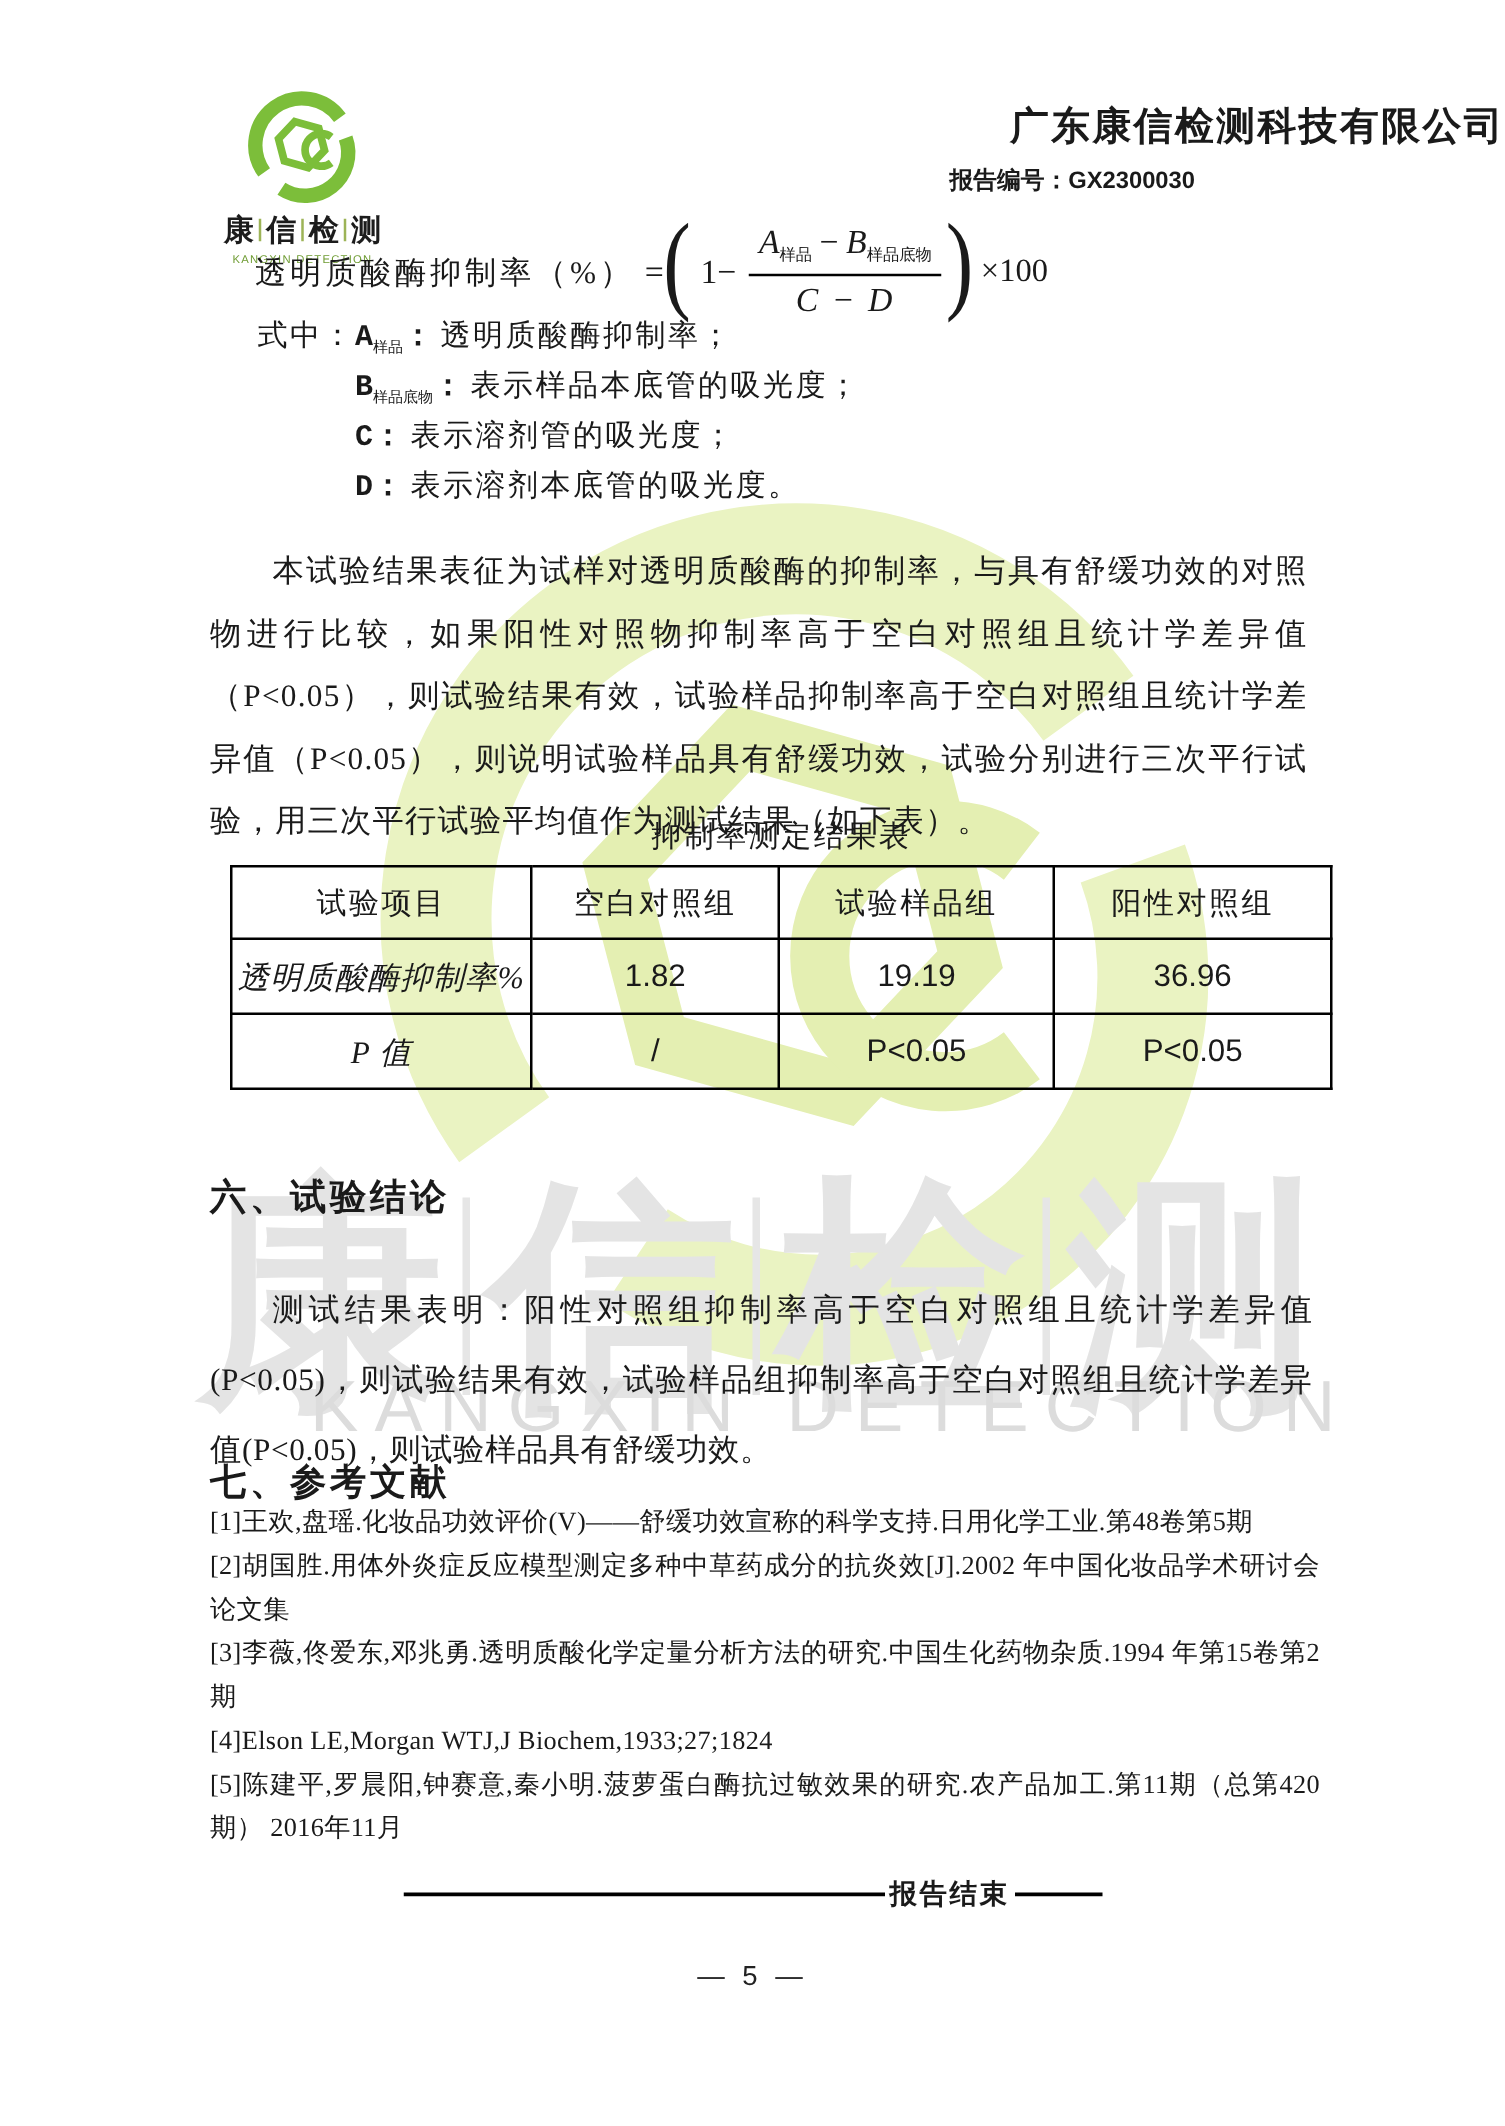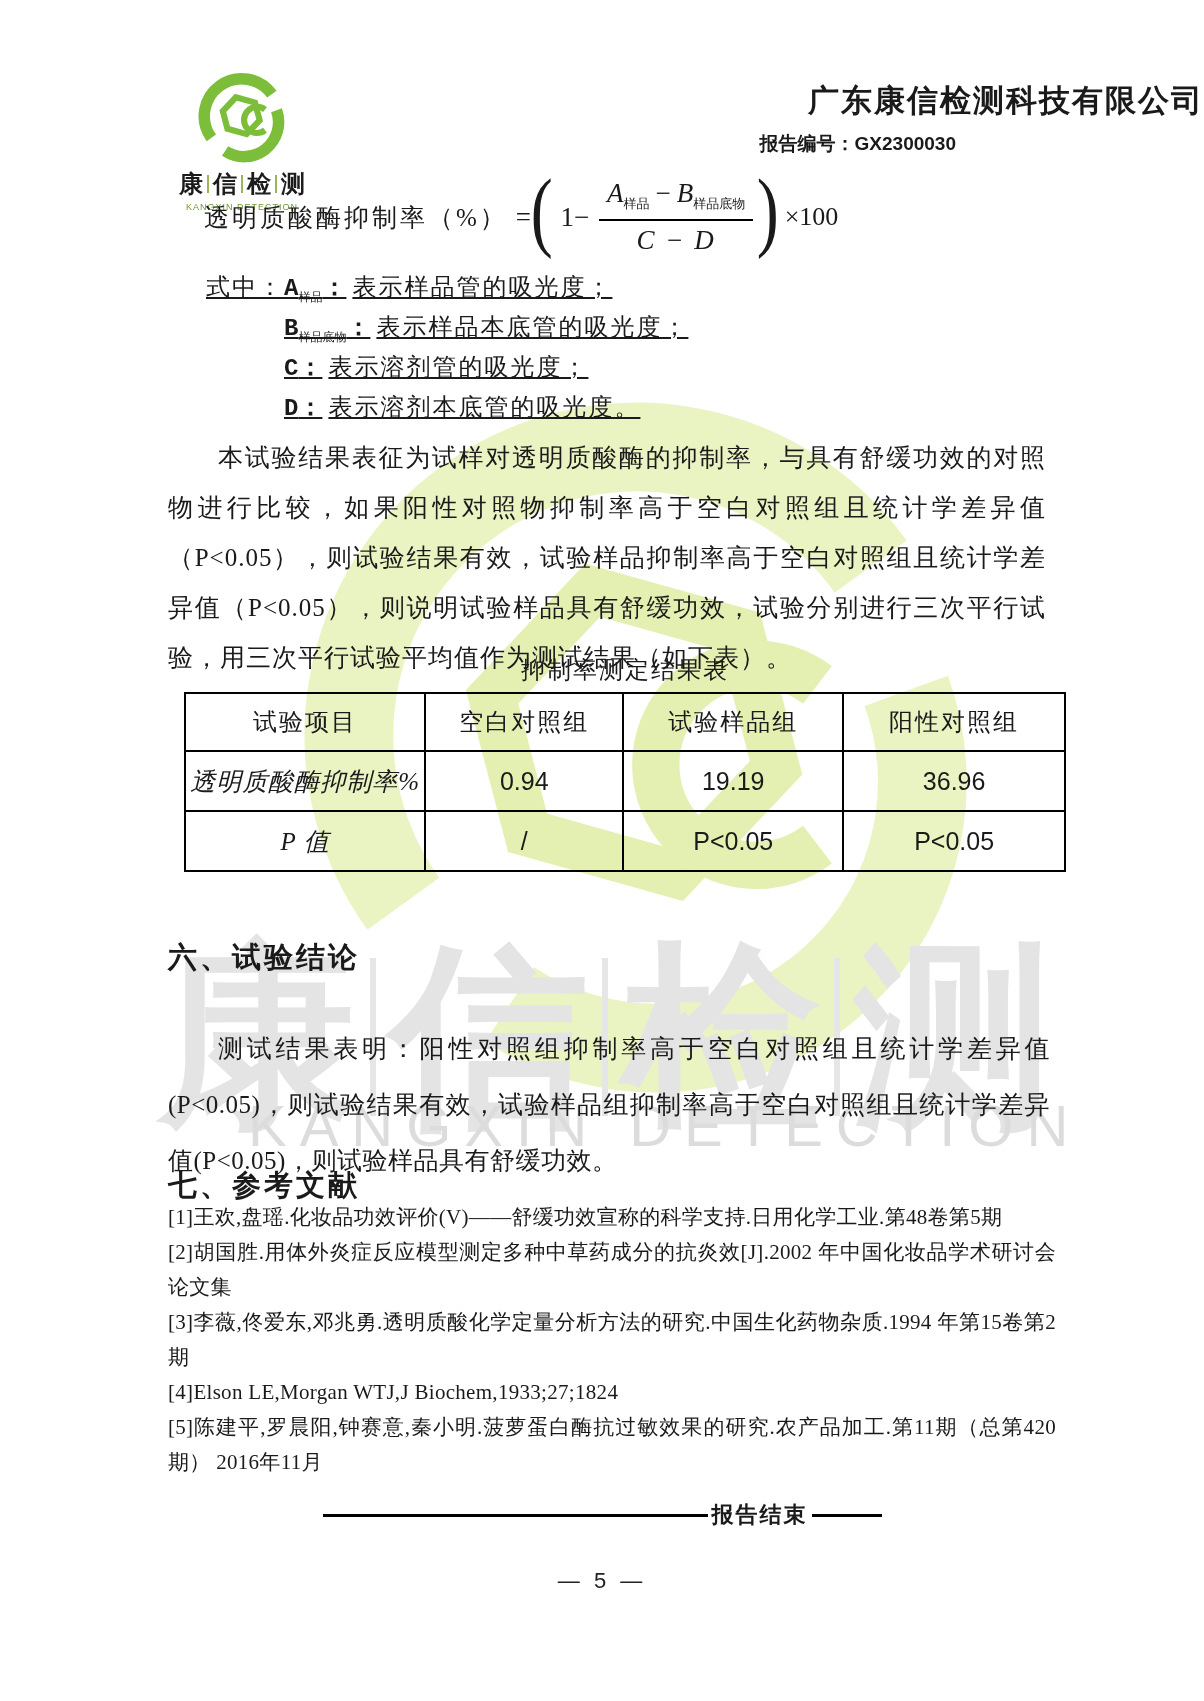--- a/index.html
+++ b/index.html
@@ -34,21 +34,21 @@
   .f-paren { font-size:88px; line-height:1; font-weight:400; transform:scaleX(.75); margin:0 -6px; padding-bottom:12px; font-family:"Liberation Serif", serif; }
   .f-one { font-size:27px; font-family:"Liberation Serif", serif; margin:0 4px 0 10px; }
   .f-frac { display:inline-flex; flex-direction:column; align-items:center; margin:0 6px; font-family:"Liberation Serif", serif; }
   .f-num { border-bottom:2.5px solid #000; padding:0 8px 5px; font-size:27px; }
   .f-num i, .f-den { font-style:italic; }
   .f-num sub { font-size:13px; font-style:normal; }
   .f-minus { margin:0 6px; }
   .f-den { font-size:27px; padding-top:4px; letter-spacing:2px; }
   .f-mult { font-size:26px; font-family:"Liberation Serif", serif; margin-left:8px; }
   
-  .defs { position:absolute; left:206px; top:271px; font-size:24px;text-decoration:underline; }
+  .defs { position:absolute; left:206px; top:252px; font-size:24px; }
   .def-row { display:flex; align-items:baseline; height:40px; }
   .def-prefix { letter-spacing:2px; width:78px; }
   .def-row.cont { margin-left:78px; }
   .def-sym { font-family:"Liberation Mono", monospace; font-size:24px; font-weight:bold; }
   .def-sym sub { font-size:12px; font-weight:normal; font-family:"Liberation Serif", serif; }
   .def-text { letter-spacing:2px; margin-left:6px; }
   
   .para1 { position:absolute; left:168px; top:408px; width:878px; font-size:25px; line-height:50px;
     text-align:justify; text-indent:2em; letter-spacing:1px; }
   
@@ -139,21 +139,21 @@
         <span class="f-den">C − D</span>
       </span>
       <span class="f-paren">)</span>
       <span class="f-mult">×100</span>
     </div>
 
     <div class="defs">
       <div class="def-row">
         <span class="def-prefix">式中：</span>
         <span class="def-sym"><span>A</span><sub>样品</sub><span>：</span></span>
-        <span class="def-text">表示样品管的吸光度；</span>
+        <span class="def-text">透明质酸酶抑制率；</span>
       </div>
       <div class="def-row cont">
         <span class="def-sym"><span>B</span><sub>样品底物</sub><span>：</span></span>
         <span class="def-text">表示样品本底管的吸光度；</span>
       </div>
       <div class="def-row cont">
         <span class="def-sym"><span>C</span><sub></sub><span>：</span></span>
         <span class="def-text">表示溶剂管的吸光度；</span>
       </div>
       <div class="def-row cont">
@@ -175,21 +175,21 @@
           </colgroup>
         <tbody>
             <tr>
           <th>试验项目</th>
           <th>空白对照组</th>
           <th>试验样品组</th>
           <th>阳性对照组</th>
         </tr>
         <tr>
           <td class="t-label">透明质酸酶抑制率%</td>
-          <td class="t-val">0.94</td>
+          <td class="t-val">1.82</td>
           <td class="t-val">19.19</td>
           <td class="t-val">36.96</td>
         </tr>
         <tr>
           <td class="t-label">P 值</td>
           <td class="t-val">/</td>
           <td class="t-val">P&lt;0.05</td>
           <td class="t-val">P&lt;0.05</td>
         </tr>
       </tbody>

